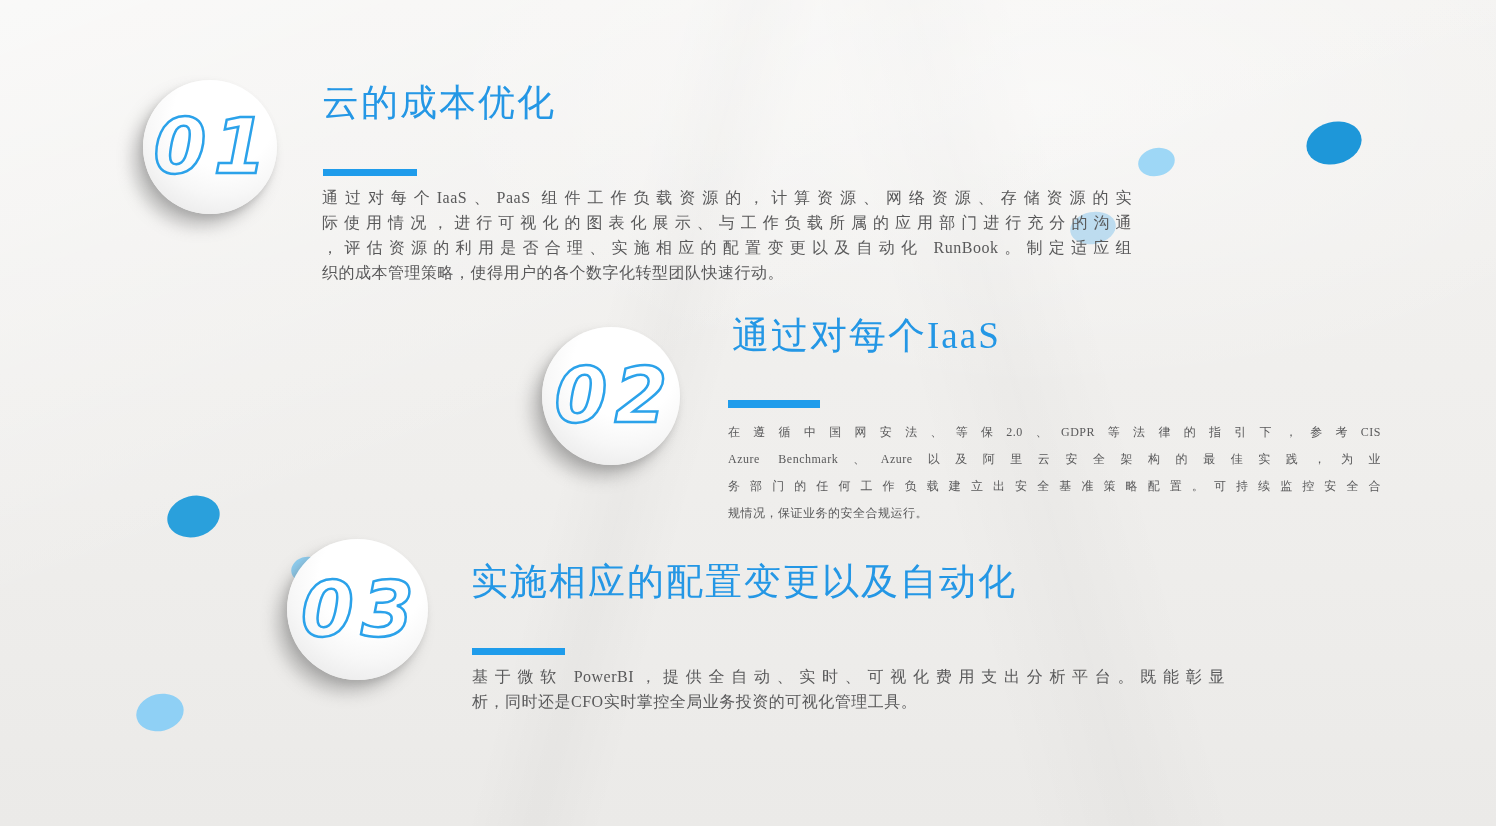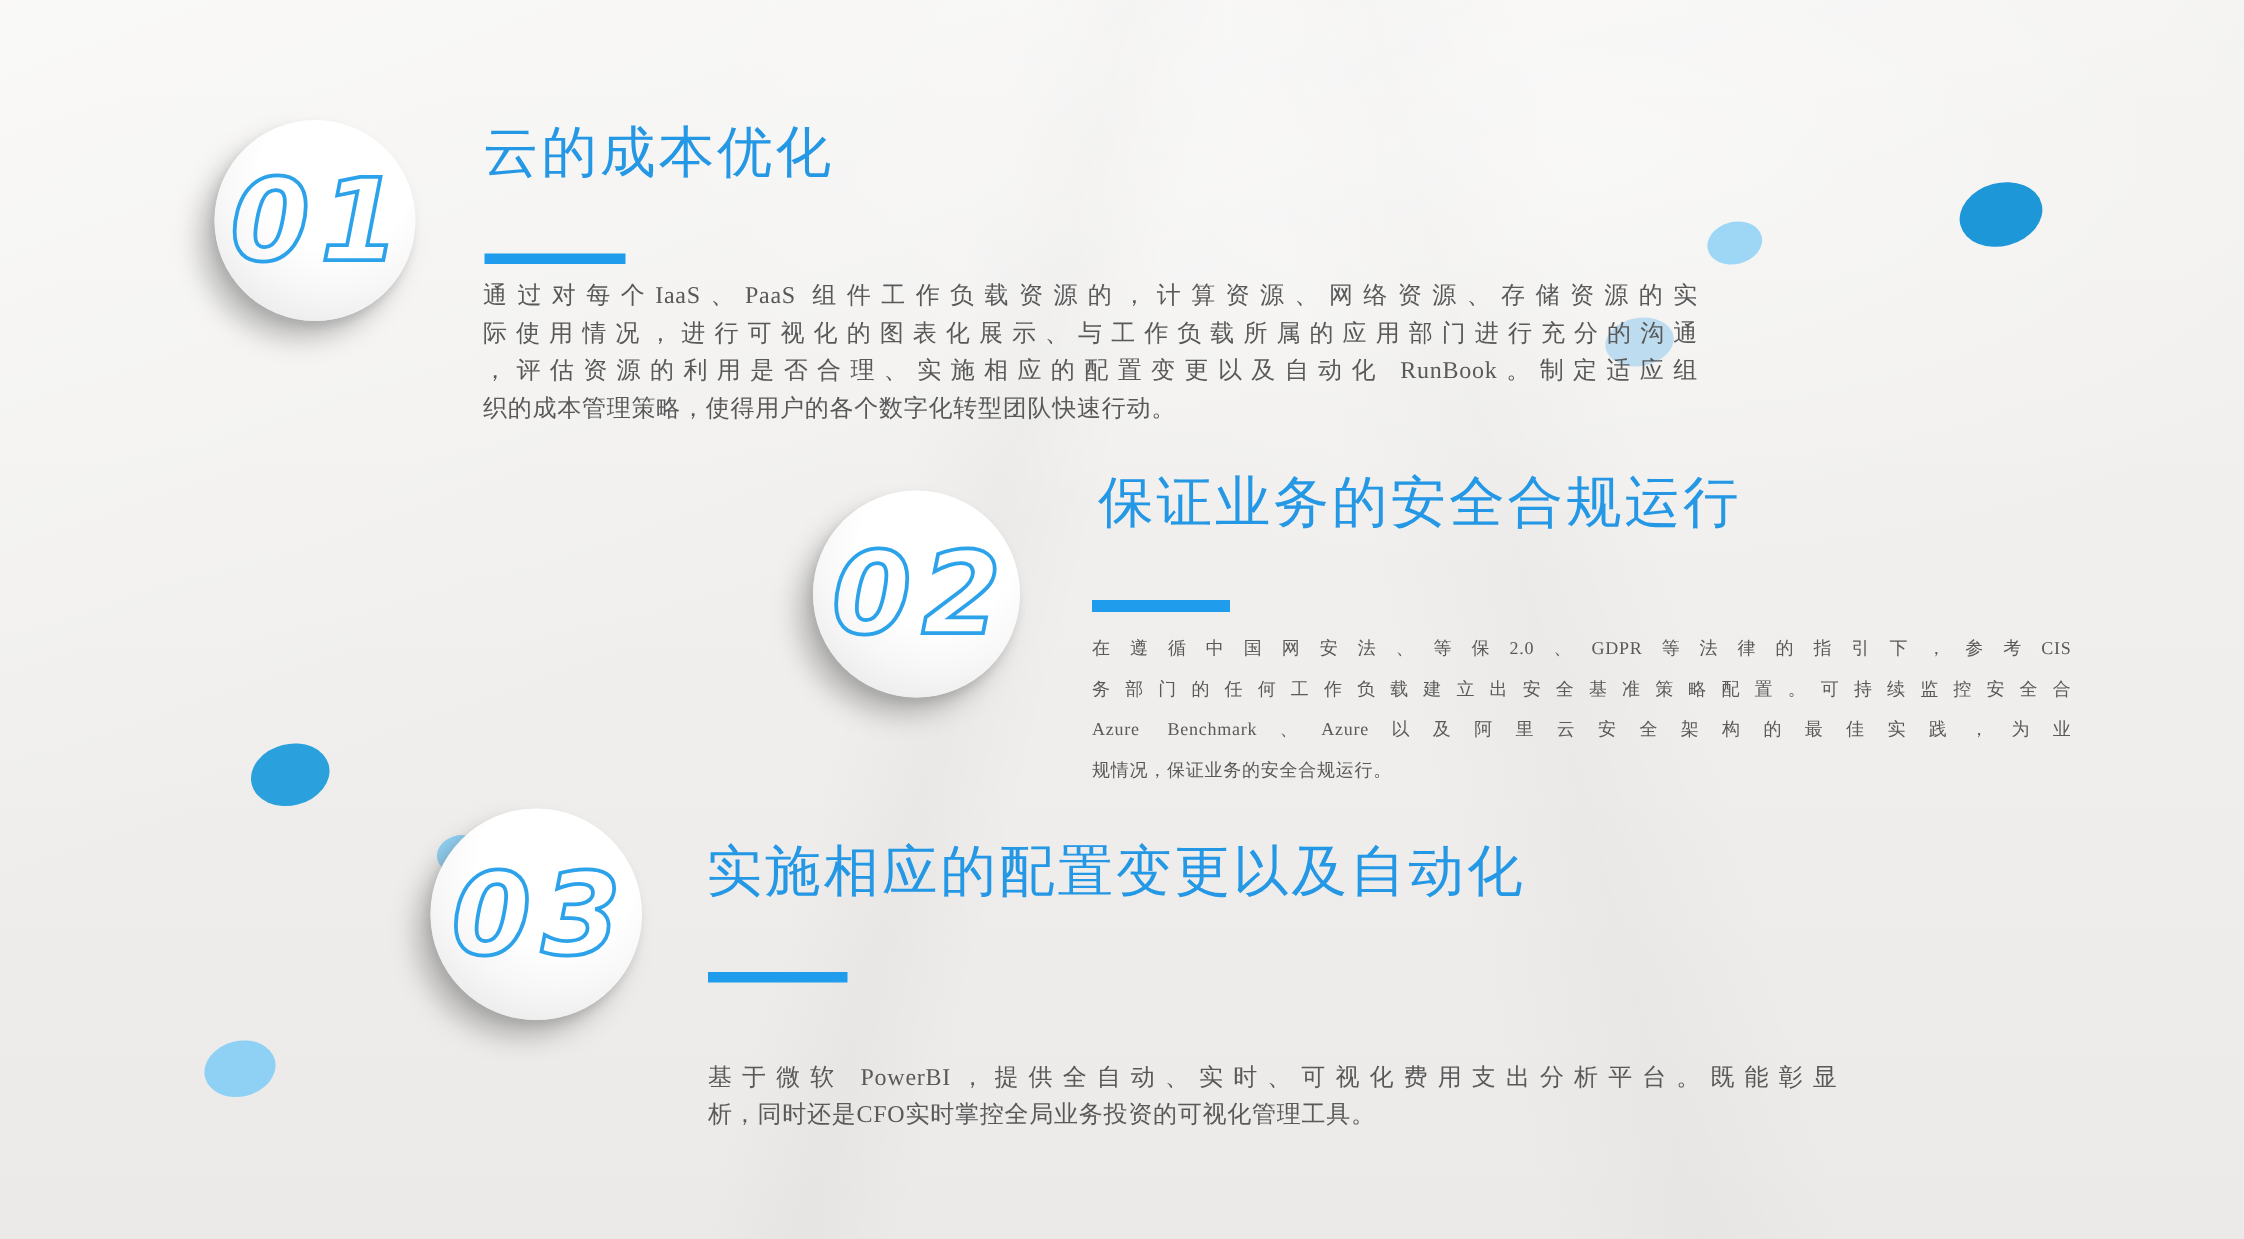--- a/index.html
+++ b/index.html
@@ -94,32 +94,32 @@
   <div class="body s1-body" style="color: rgb(89, 89, 90);">
       <div class="jline">通过对每个IaaS、PaaS 组件工作负载资源的，计算资源、网络资源、存储资源的实</div>
       <div class="jline">际使用情况，进行可视化的图表化展示、与工作负载所属的应用部门进行充分的沟通</div>
       <div class="jline">，评估资源的利用是否合理、实施相应的配置变更以及自动化 RunBook。制定适应组</div>
       <div>织的成本管理策略，使得用户的各个数字化转型团队快速行动。</div>
     </div>
 
   <div class="circle s2-circle">
     <span class="digits" style="-webkit-text-stroke-color: rgb(43, 162, 234);">02</span>
   </div>
-  <h2 class="title s2-title" style="color: rgb(36, 151, 229);">保证业务的安全合规运行</h2>
+  <h2 class="title s2-title" style="color: rgb(36, 151, 229);">通过对每个IaaS</h2>
   <div class="bar s2-bar" style="background: rgb(31, 156, 235);"></div>
   <div class="body s2-body" style="color: rgb(89, 89, 90);">
       <div class="jline">在遵循中国网安法、等保2.0、GDPR等法律的指引下，参考CIS</div>
+      <div class="jline">Azure Benchmark、Azure以及阿里云安全架构的最佳实践，为业</div>
       <div class="jline">务部门的任何工作负载建立出安全基准策略配置。可持续监控安全合</div>
-      <div class="jline">Azure Benchmark、Azure以及阿里云安全架构的最佳实践，为业</div>
       <div>规情况，保证业务的安全合规运行。</div>
     </div>
 
   <div class="circle s3-circle">
     <span class="digits" style="-webkit-text-stroke-color: rgb(43, 162, 234);">03</span>
   </div>
   <h2 class="title s3-title" style="color: rgb(36, 151, 229);">实施相应的配置变更以及自动化</h2>
   <div class="bar s3-bar" style="background: rgb(31, 156, 235);"></div>
-  <div class="body s3-body" style="color: rgb(89, 89, 90); margin-top: 42px;">
+  <div class="body s3-body" style="color: rgb(89, 89, 90);">
       <div class="jline">基于微软 PowerBI，提供全自动、实时、可视化费用支出分析平台。既能彰显</div>
       <div>析，同时还是CFO实时掌控全局业务投资的可视化管理工具。</div>
     </div>
 
 </div>
 
 </body></html>

